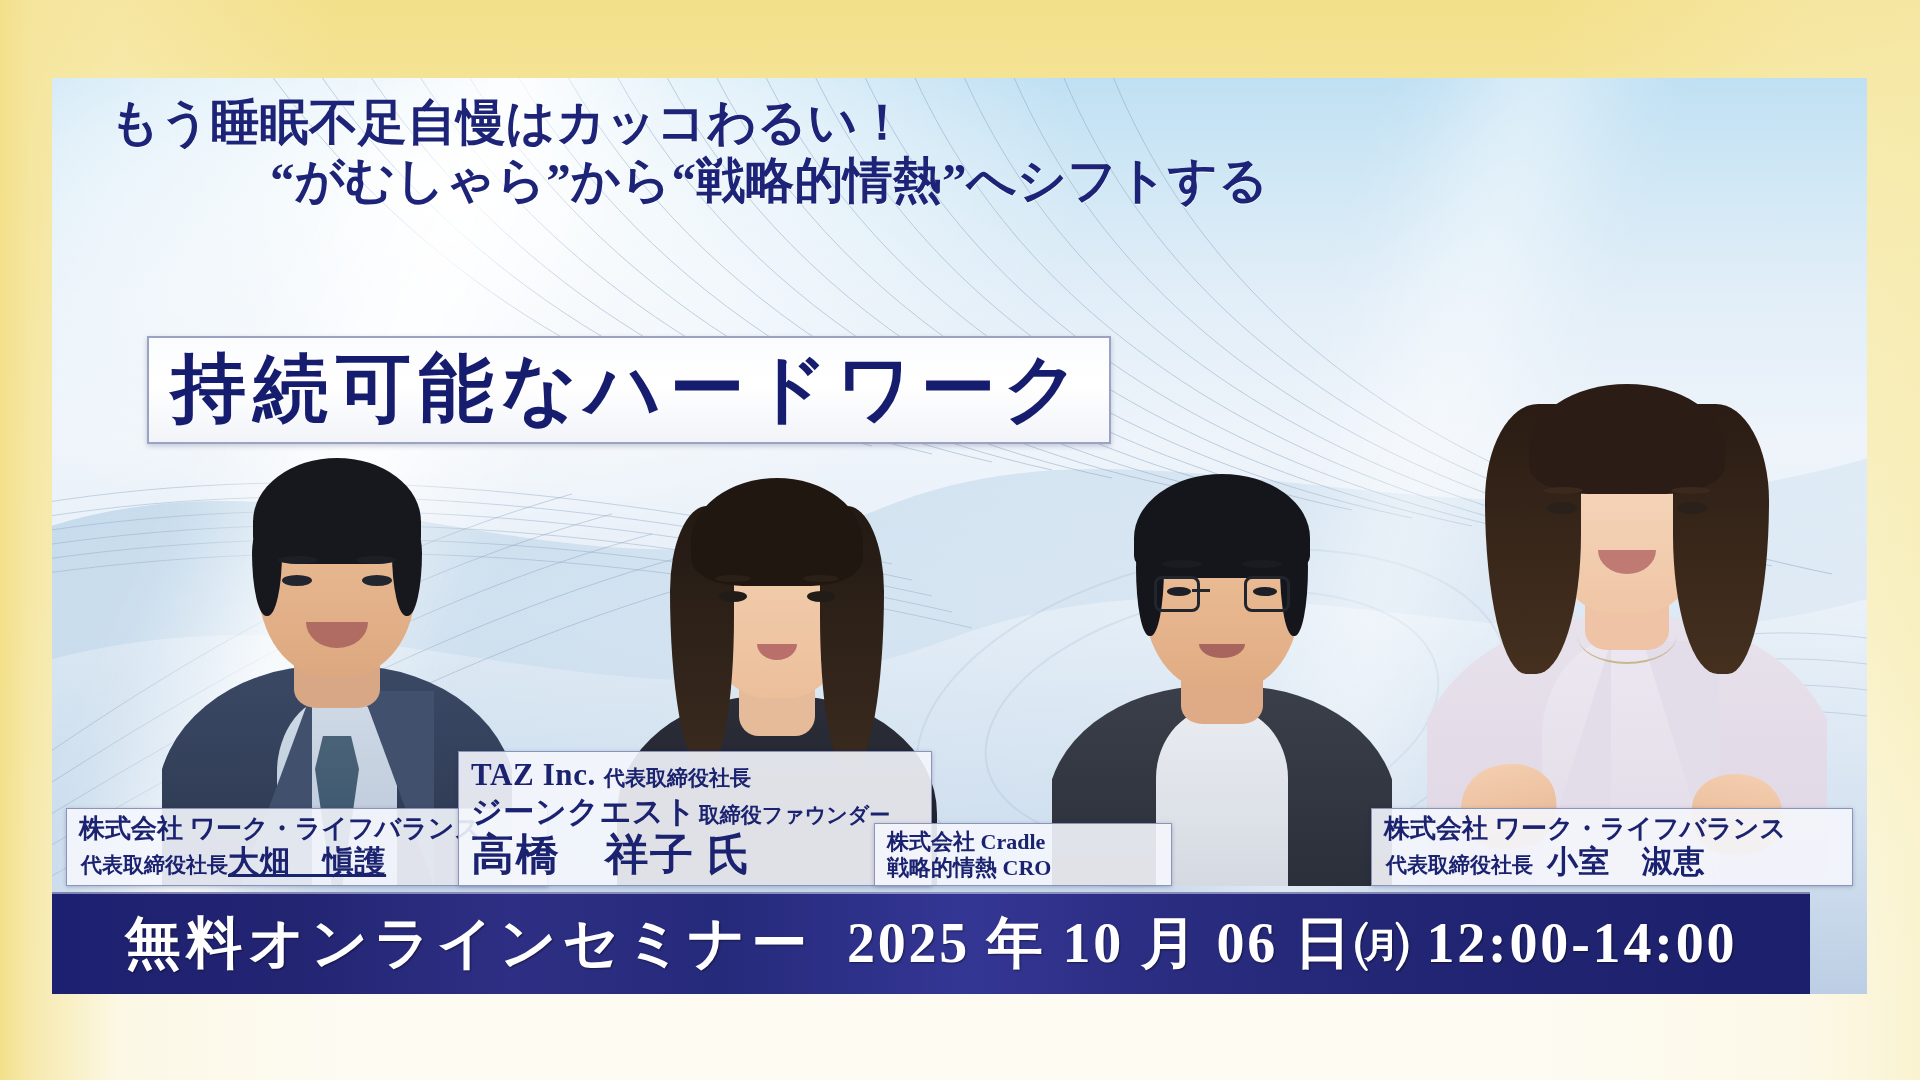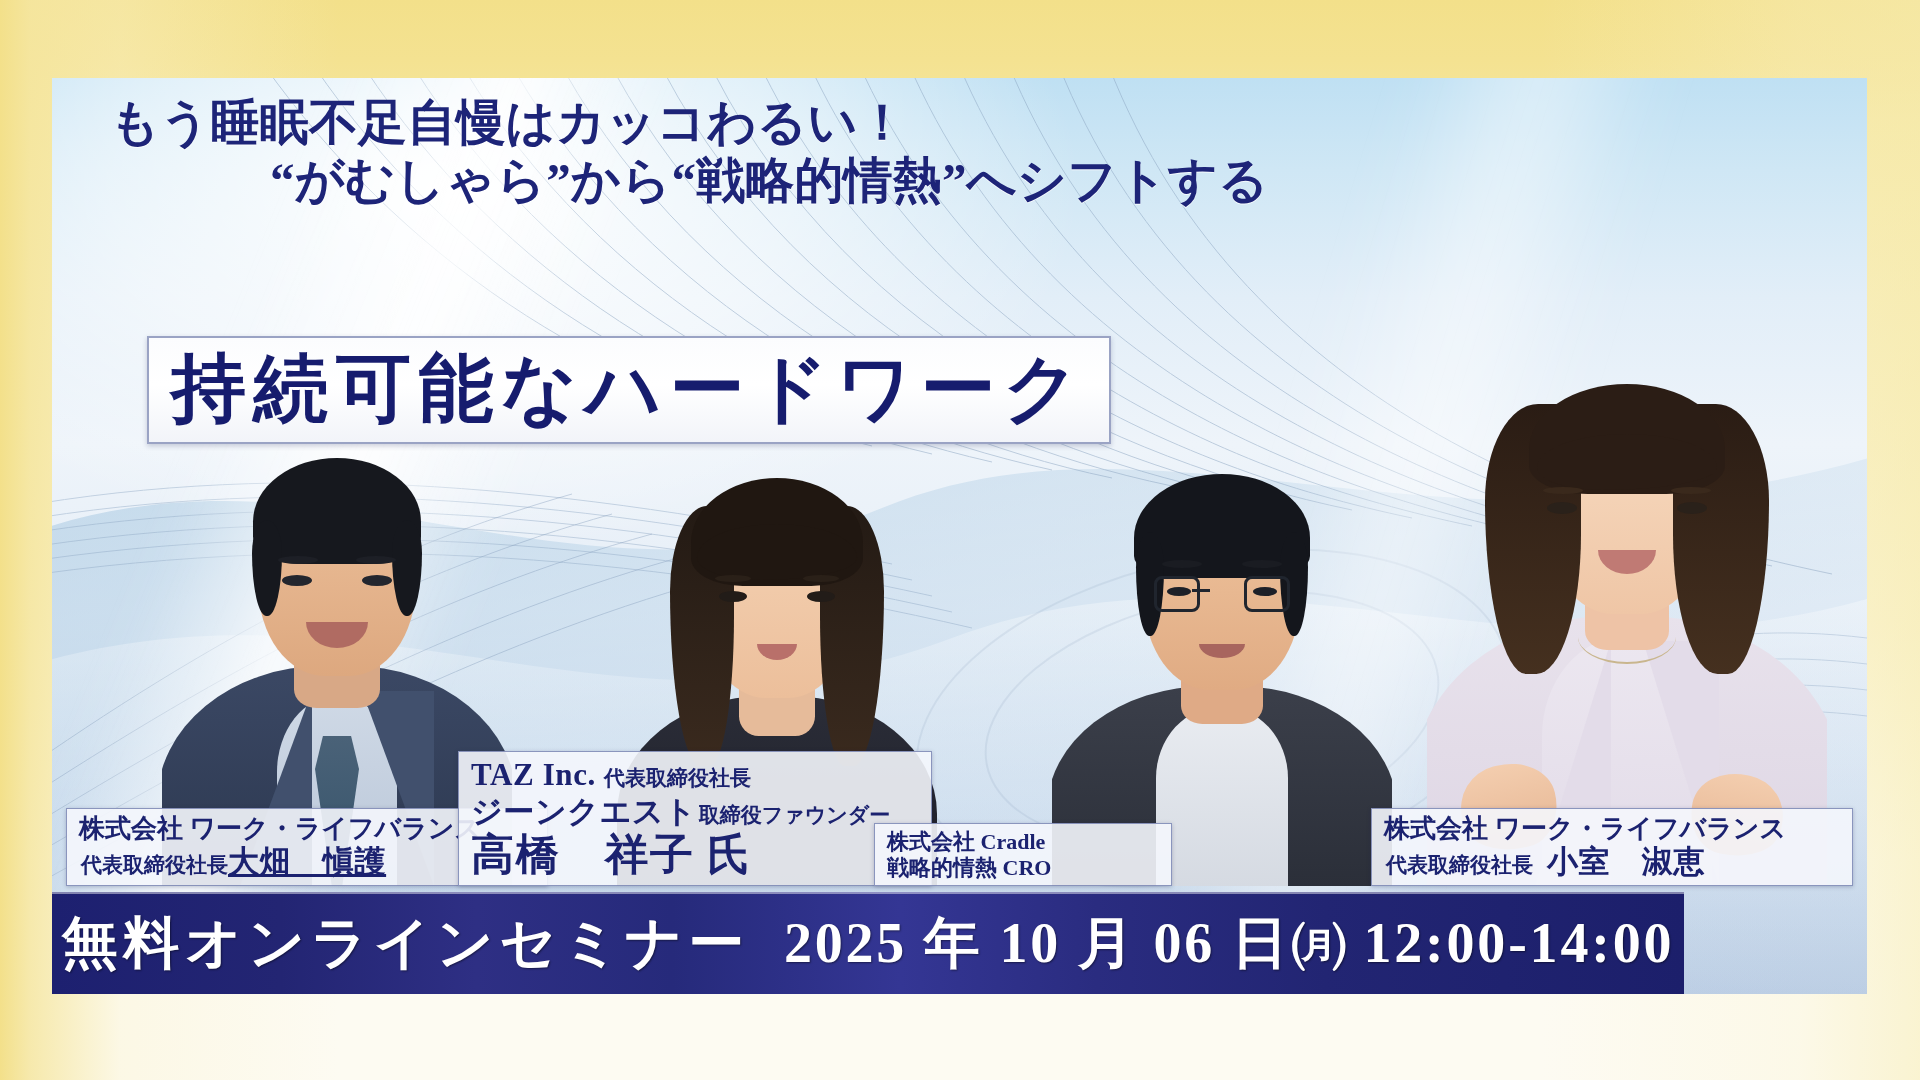--- a/index.html
+++ b/index.html
@@ -258,21 +258,21 @@
   .np-name  { font-size: 43px; font-weight: bold; white-space: nowrap; letter-spacing: 0.04em; }
   .np-line  { display: flex; align-items: baseline; white-space: nowrap; }
   .np-line .small { font-size: 21px; font-weight: bold; margin-left: 2px; }
   .np-line .big   { font-size: 31px; font-weight: bold; letter-spacing: 0.02em; }
 
   
   #bottom-bar {
     position: absolute;
     left: 0;
     bottom: 0;
-    width: 1632px;
+    width: 1758px;
     height: 100px;
     background: linear-gradient(to right,
       #1d2070 0%, #232573 14%, #2e2f84 26%, #262a7b 38%,
       #343694 52%, #2a2c80 64%, #222573 78%, #1c1f6b 100%);
     z-index: 9;
     display: flex;
     align-items: center;
     justify-content: center;
     border-top: 2px solid rgba(255,255,255,0.45);
   }

